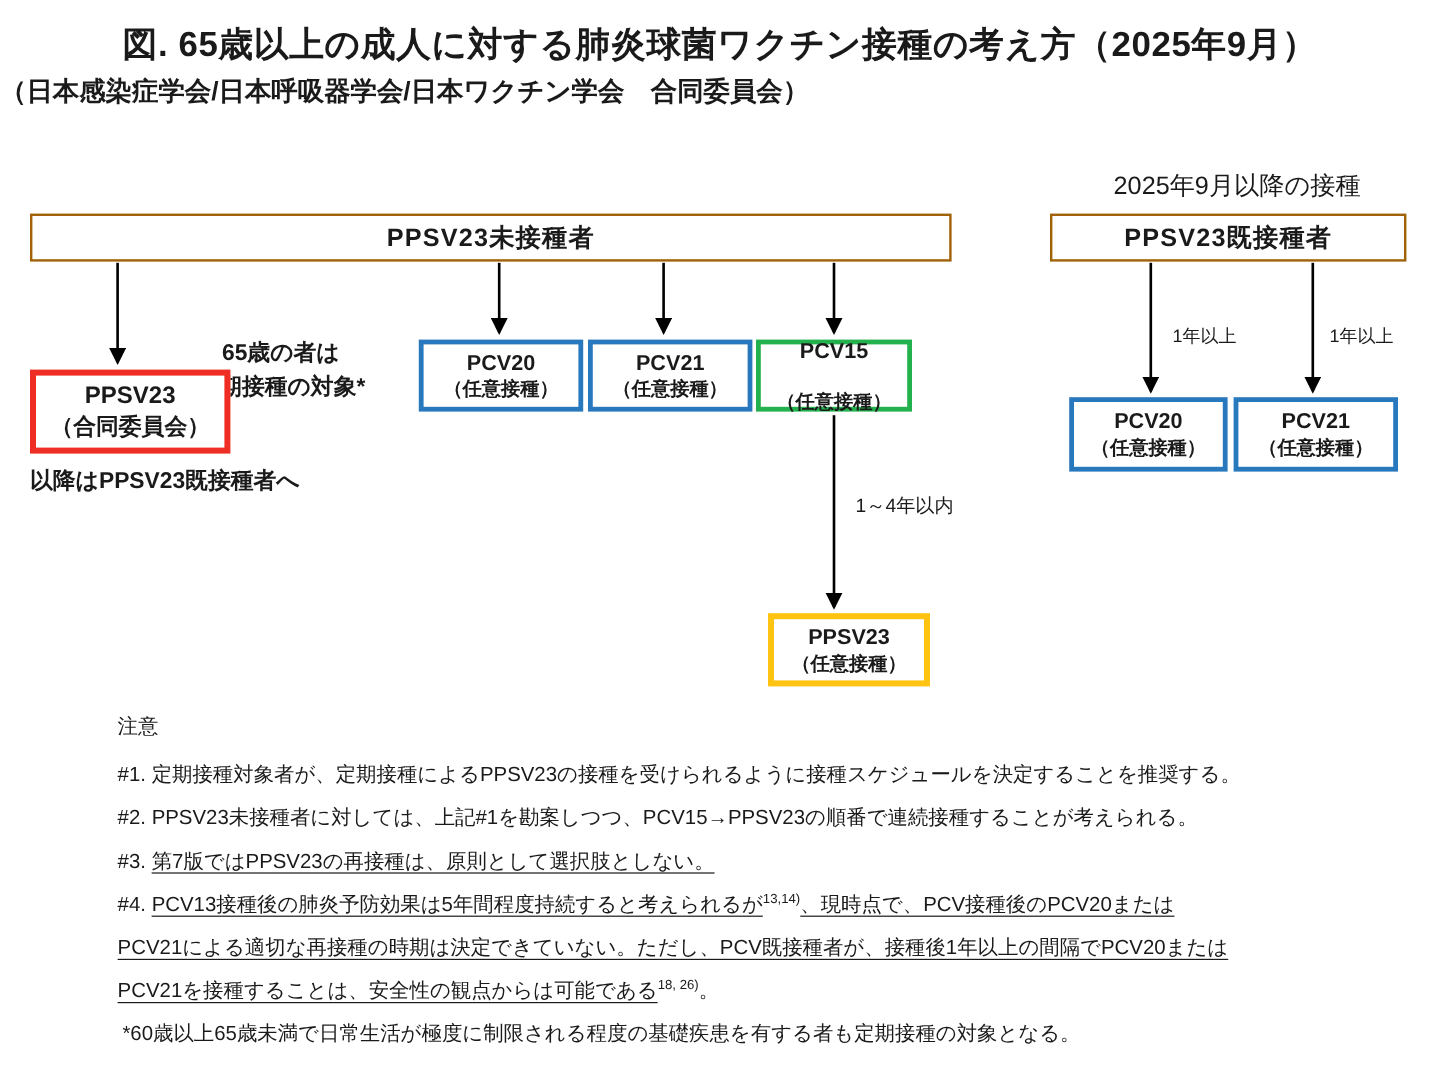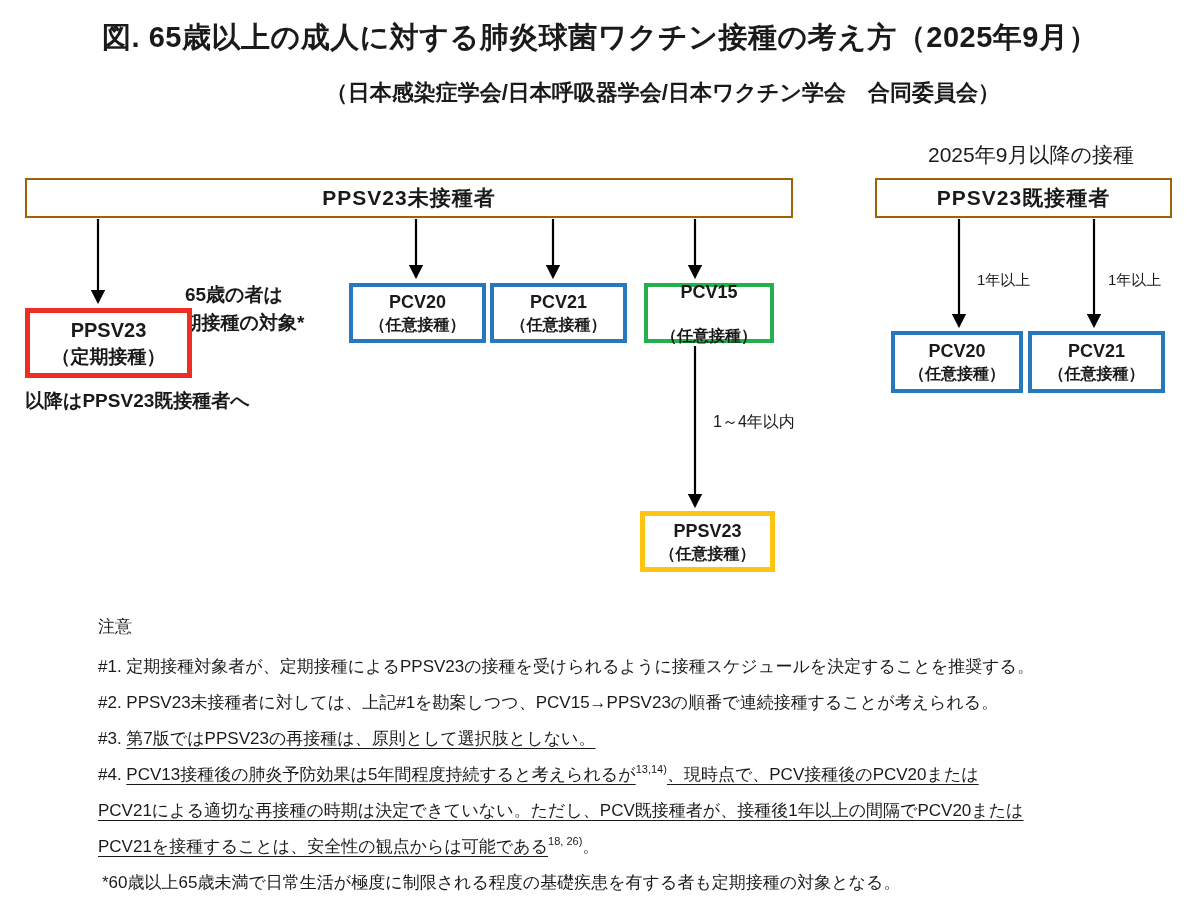--- a/index.html
+++ b/index.html
@@ -9,22 +9,22 @@
     color: #1a1a1a; overflow: hidden;
   }
   .abs { position: absolute; }
 
   
   .title {
     top: 18px; left: 0; width: 1200px; text-align: center;
     font-size: 29px; font-weight: bold; letter-spacing: 0.5px;
   }
   .subtitle {
-    top: 61px; left: 0; width: 1000px; text-align: right;
-    font-size: 22px; font-weight: bold; margin-top: 17px;
+    top: 61px; left: 0; width: 1000px; text-align: left;
+    font-size: 22px; font-weight: bold;
   }
   .period-note { top: 115px; left: 928px; font-size: 21px; margin-top: 26px; }
 
   
   .hbox {
     border: 2px solid #a16207; background: #fff;
     display: flex; align-items: center; justify-content: center;
     font-weight: bold; font-size: 21px; letter-spacing: 1px;
   }
   .hbox.unvacc { left: 25px;  top: 178px; width: 764px; height: 36px; }
@@ -37,40 +37,40 @@
     font-weight: bold; line-height: 1.35;
   }
   .vbox .vname { font-size: 18px; }
   .vbox .vtype { font-size: 16px; }
   .vbox.big .vname { font-size: 20px; }
   .vbox.big .vtype { font-size: 19px; }
 
   .box-red    { left: 25px;  top: 308px; width: 157px; height: 60px; border: 5px solid #ee2e24; }
   .box-pcv20  { left: 349px; top: 283px; width: 129px; height: 52px; border: 4px solid #2878be; }
   .box-pcv21  { left: 490px; top: 283px; width: 129px; height: 52px; border: 4px solid #2878be; }
-  .box-pcv15  { left: 644px; top: 283px; width: 122px; height: 52px; border: 4px solid #8b5cf6; gap: 21px; }
+  .box-pcv15  { left: 630px; top: 283px; width: 122px; height: 52px; border: 4px solid #8b5cf6; gap: 21px; }
   .box-yellow { left: 640px; top: 511px; width: 125px; height: 51px; border: 5px solid #ffc412; }
   .box-rpcv20 { left: 891px; top: 331px; width: 124px; height: 54px; border: 4px solid #2878be; }
   .box-rpcv21 { left: 1028px;top: 331px; width: 129px; height: 54px; border: 4px solid #2878be; }
 
   
   .routine-label {
     left: 118px; top: 237px; width: 232px; text-align: center;
     font-weight: bold; font-size: 19px; line-height: 28px; margin-top: 44px;
   }
   .after-note { left: 25px; top: 388px; font-size: 19px; font-weight: bold; }
   .interval-14 { left: 713px; top: 412px; font-size: 16px; }
   .interval-y  { font-size: 15px; top: 271px; }
   .interval-y.left  { left: 977px; }
   .interval-y.right { left: 1108px; }
 
   
   .notes { left: 98px; top: 588px; width: 1095px; font-size: 17px; }
   .note-line { line-height: 36px; height: 36px; white-space: nowrap; }
-  .note-heading { margin-bottom: 4px; margin-top: 21px; }
+  .note-heading { margin-bottom: 4px; }
   .asterisk-line { padding-left: 4px; }
   .u { text-decoration: underline; text-underline-offset: 4px; }
   sup { font-size: 11px; line-height: 0; }
 
   
   svg.arrows { position: absolute; left: 0; top: 0; pointer-events: none; }
 </style>
 </head>
 <body>
 
@@ -97,21 +97,21 @@
   <span>PPSV23未接種者</span>
 </div>
 
 <div class="abs routine-label">
   <div>65歳の者は</div>
   <div>定期接種の対象*</div>
 </div>
 
 <div class="abs vbox big box-red" style="border-color: rgb(238, 46, 36);">
   <span class="vname">PPSV23</span>
-  <span class="vtype">（定期接種）</span>
+  <span class="vtype">（合同委員会）</span>
 </div>
 
 <div class="abs after-note">以降はPPSV23既接種者へ</div>
 
 <div class="abs vbox box-pcv20" style="border-color: rgb(40, 120, 190);">
   <span class="vname">PCV20</span>
   <span class="vtype">（任意接種）</span>
 </div>
 
 <div class="abs vbox box-pcv21" style="border-color: rgb(40, 120, 190);">

